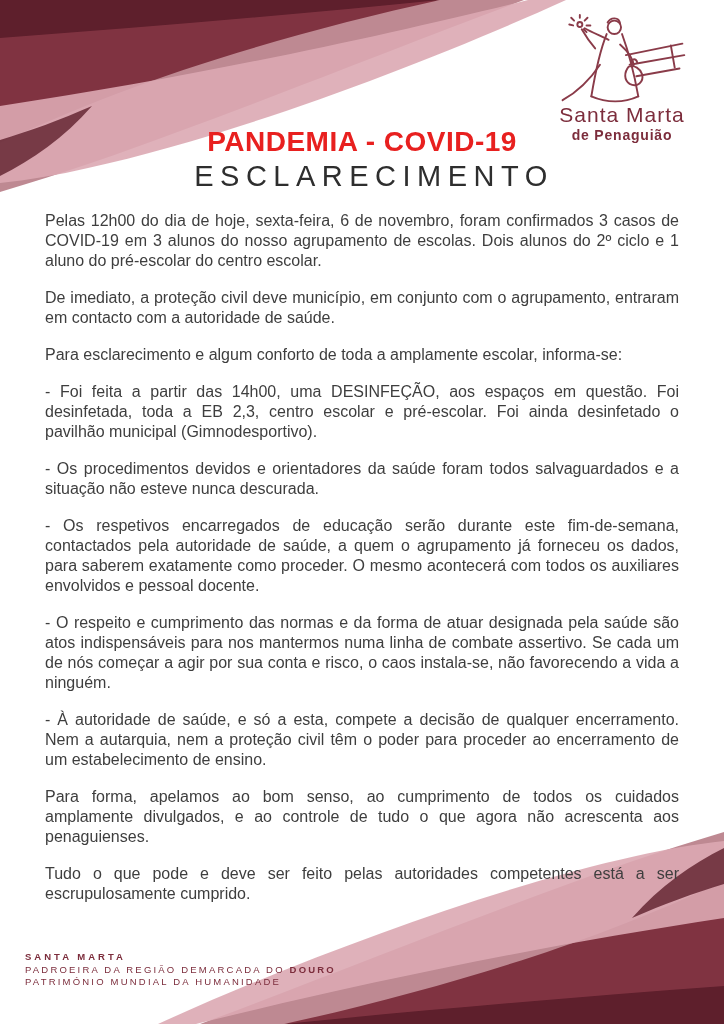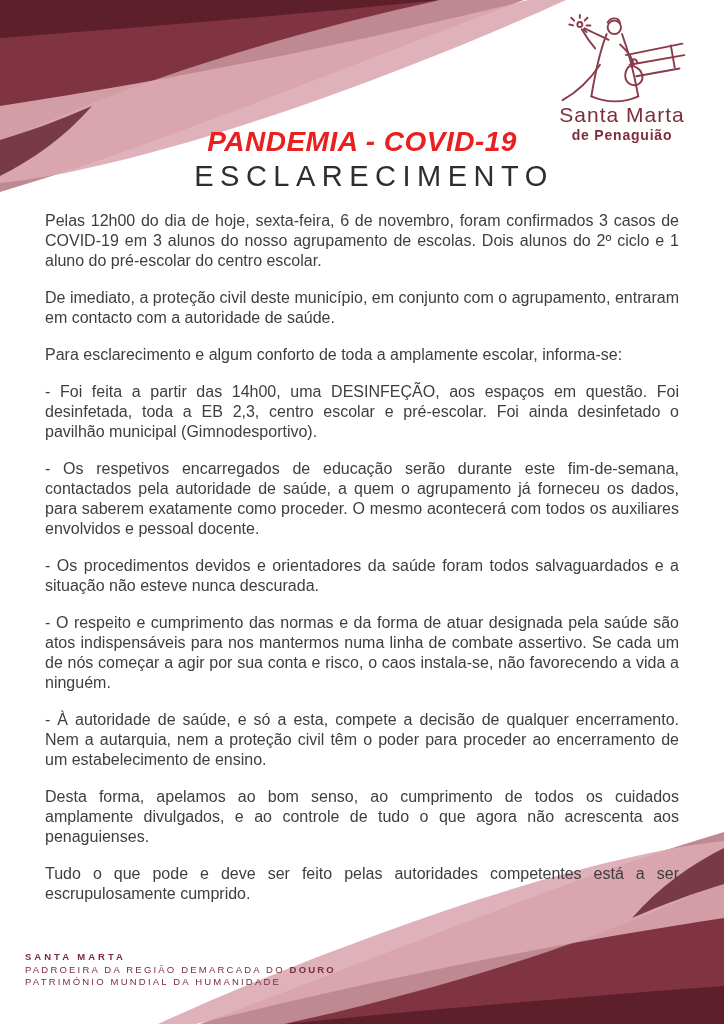--- a/index.html
+++ b/index.html
@@ -37,21 +37,21 @@
   .logo-subname{
     font-size:14px;font-weight:700;letter-spacing:0.8px;
     color:var(--maroon-text);margin-top:1px;
   }
   
   .header{
     position:absolute;top:127px;left:0;right:0;text-align:center;
   }
   .title{
     font-size:28px;font-weight:800;letter-spacing:0.5px;
-    color:var(--accent-red);line-height:1.1;font-style:italic;
+    color:var(--accent-red);line-height:1.1;
   }
   .subtitle{
     font-size:29px;font-weight:400;letter-spacing:6.5px;
     color:#2E2E2E;margin-top:3px;line-height:1.1;margin-left:24px;
   }
   
   .content{
     position:absolute;top:211px;left:45px;width:634px;
     color:var(--body-text);
   }
@@ -119,28 +119,28 @@
     <div class="logo-subname">de Penaguião</div>
   </div>
 
   <div class="header">
     <div class="title">PANDEMIA - COVID-19</div>
     <div class="subtitle">ESCLARECIMENTO</div>
   </div>
 
   <div class="content">
     <p>Pelas 12h00 do dia de hoje, sexta-feira, 6 de novembro, foram confirmados 3 casos de COVID-19 em 3 alunos do nosso agrupamento de escolas. Dois alunos do 2º ciclo e 1 aluno do pré-escolar do centro escolar.</p>
-    <p>De imediato, a proteção civil deste município, em conjunto com o agrupamento, entraram em contacto com a autoridade de saúde.</p>
+    <p>De imediato, a proteção civil deve município, em conjunto com o agrupamento, entraram em contacto com a autoridade de saúde.</p>
     <p>Para esclarecimento e algum conforto de toda a amplamente escolar, informa-se:</p>
     <p>- Foi feita a partir das 14h00, uma DESINFEÇÃO, aos espaços em questão. Foi desinfetada, toda a EB 2,3, centro escolar e pré-escolar. Foi ainda desinfetado o pavilhão municipal (Gimnodesportivo).</p>
+    <p>- Os procedimentos devidos e orientadores da saúde foram todos salvaguardados e a situação não esteve nunca descurada.</p>
     <p>- Os respetivos encarregados de educação serão durante este fim-de-semana, contactados pela autoridade de saúde, a quem o agrupamento já forneceu os dados, para saberem exatamente como proceder. O mesmo acontecerá com todos os auxiliares envolvidos e pessoal docente.</p>
-    <p>- Os procedimentos devidos e orientadores da saúde foram todos salvaguardados e a situação não esteve nunca descurada.</p>
     <p>- O respeito e cumprimento das normas e da forma de atuar designada pela saúde são atos indispensáveis para nos mantermos numa linha de combate assertivo. Se cada um de nós começar a agir por sua conta e risco, o caos instala-se, não favorecendo a vida a ninguém.</p>
     <p>- À autoridade de saúde, e só a esta, compete a decisão de qualquer encerramento. Nem a autarquia, nem a proteção civil têm o poder para proceder ao encerramento de um estabelecimento de ensino.</p>
-    <p>Desta forma, apelamos ao bom senso, ao cumprimento de todos os cuidados amplamente divulgados, e ao controle de tudo o que agora não acrescenta aos penaguienses.</p>
+    <p>Para forma, apelamos ao bom senso, ao cumprimento de todos os cuidados amplamente divulgados, e ao controle de tudo o que agora não acrescenta aos penaguienses.</p>
     <p>Tudo o que pode e deve ser feito pelas autoridades competentes está a ser escrupulosamente cumprido.</p>
   </div>
 
   <div class="footer">
     <div class="f1">SANTA MARTA</div>
     <div class="f2"><span>PADROEIRA DA REGIÃO DEMARCADA DO </span><b>DOURO</b></div>
     <div class="f3">PATRIMÓNIO MUNDIAL DA HUMANIDADE</div>
   </div>
 
 </div>

